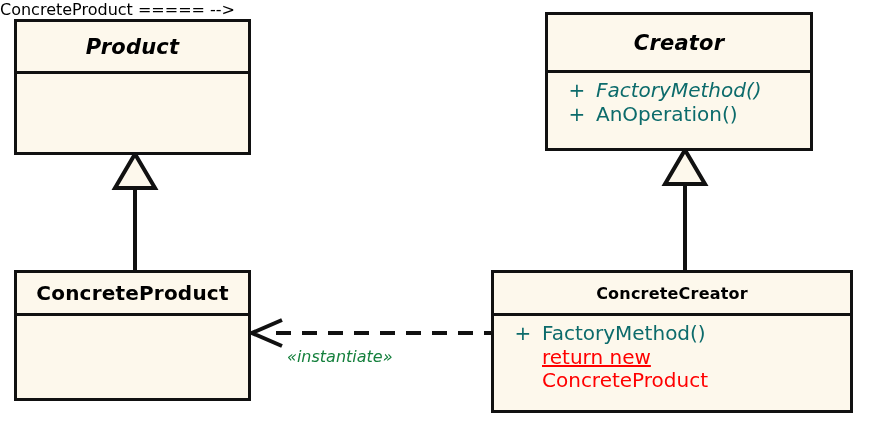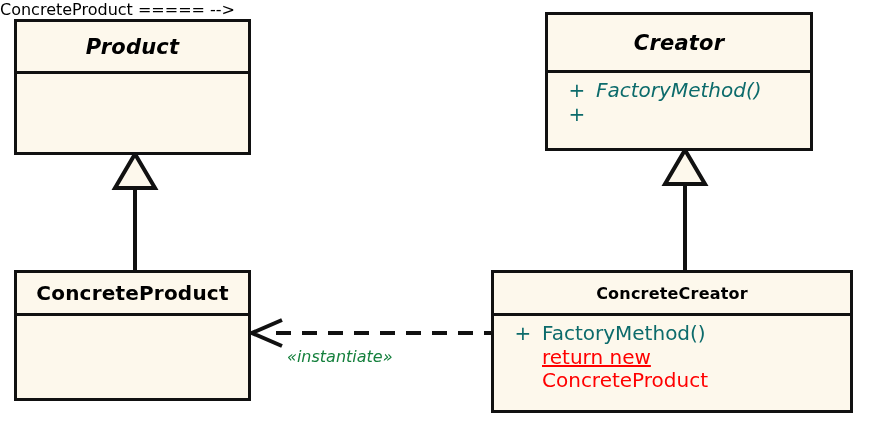--- a/index.html
+++ b/index.html
@@ -132,20 +132,21 @@
   <div class="uml-class" id="box-creator">
     <div class="uml-header abstract">Creator</div>
     <div class="uml-divider"></div>
     <div class="uml-body" style="padding-left:10px; font-size:20px; color:#0c6b6b;">
       <div class="uml-row">
         <span class="vis">+</span>
         <span class="member abstract">FactoryMethod()</span>
       </div>
       <div class="uml-row">
         <span class="vis">+</span>
+        <span class="member">AnOperation()</span>
       </div>
     </div>
   </div>
 
   
   <div class="uml-class" id="box-concreteproduct">
     <div class="uml-header">ConcreteProduct</div>
     <div class="uml-divider"></div>
     <div class="uml-body"></div>
   </div>

